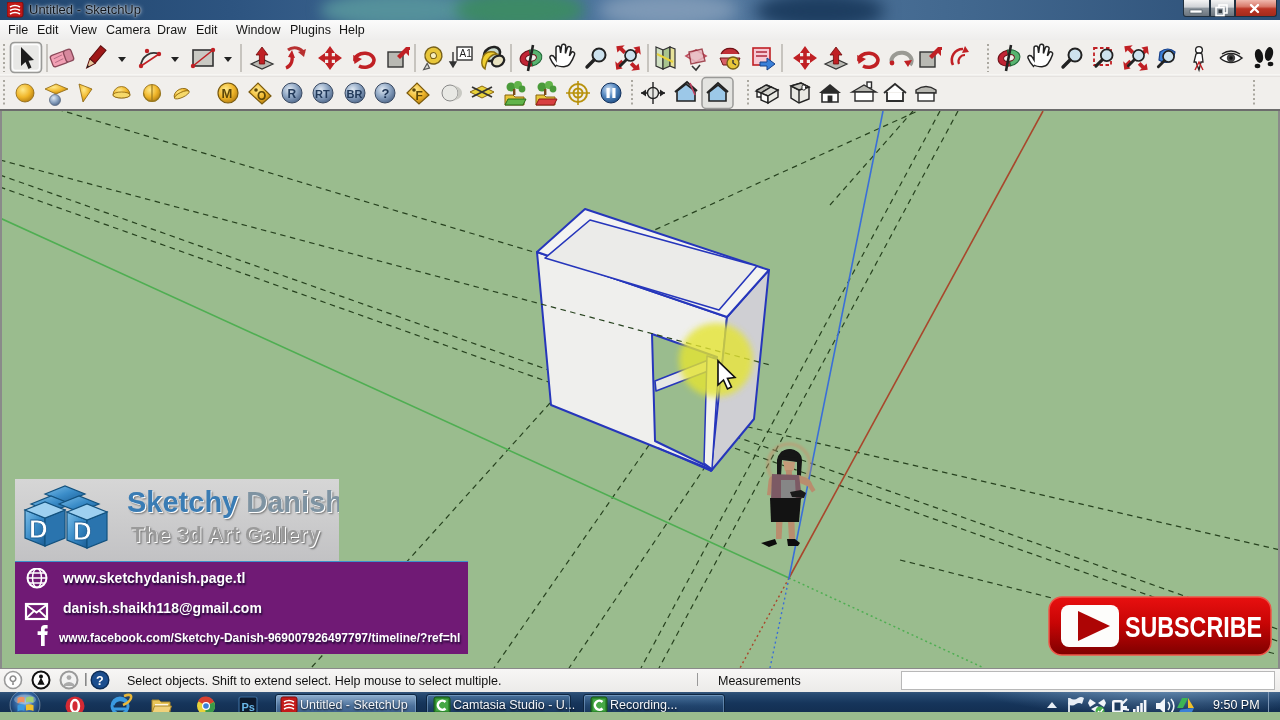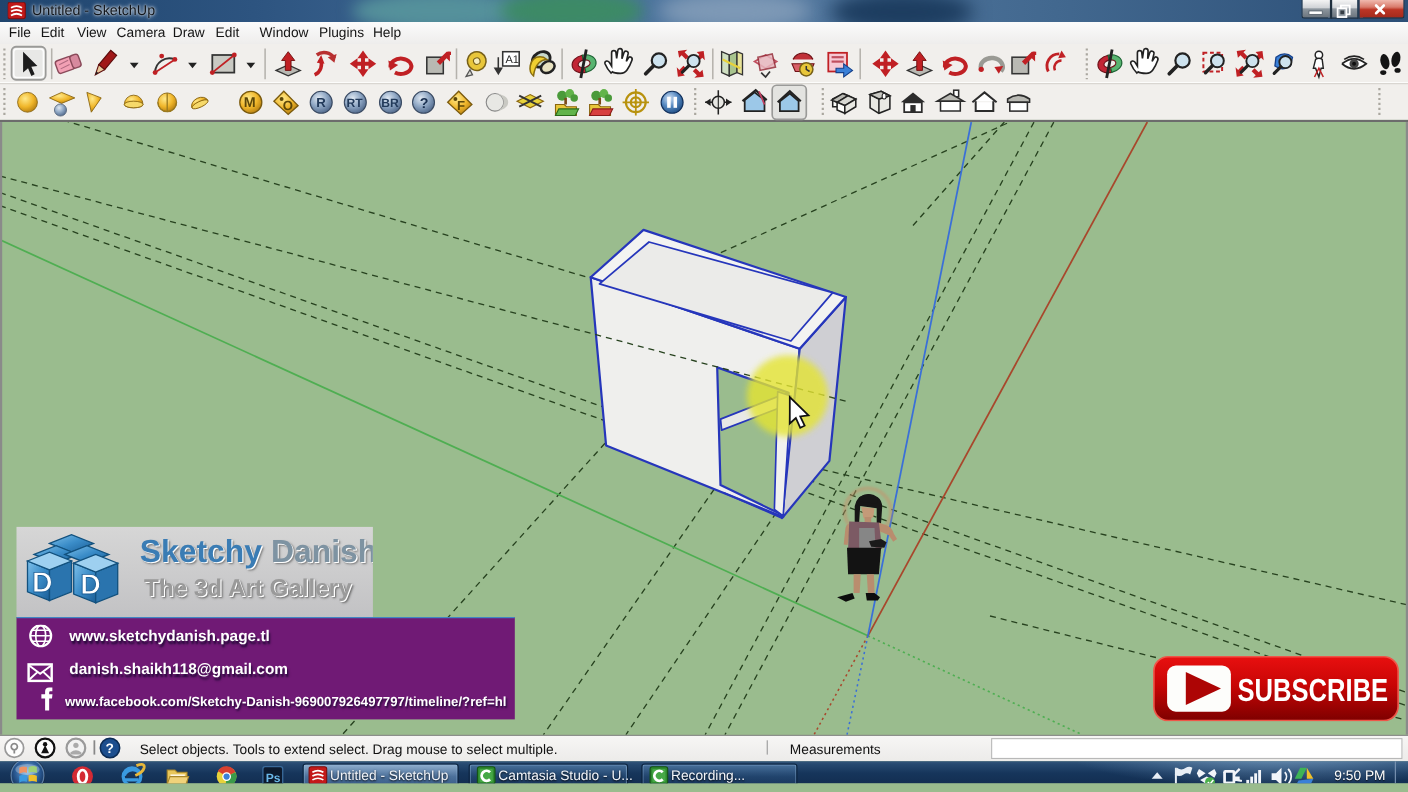--- a/index.html
+++ b/index.html
@@ -643,21 +643,21 @@
     <circle cx="38" cy="10" r="8.5" fill="#fdfdfd" stroke="#111" stroke-width="2"></circle>
     <circle cx="38" cy="6.6" r="2" fill="#111"></circle>
       <path d="M38 9 l2.5 5 h-5 z M38 9 v5" stroke="#111" stroke-width="1.4" fill="#111"></path>
     <circle cx="66" cy="10" r="8.5" fill="#f2f2f2" stroke="#9a9a9a" stroke-width="2"></circle>
     <circle cx="66" cy="7.6" r="2.4" fill="#aaa"></circle>
       <path d="M61 14 q5 -4 10 0 v2 h-10 z" fill="#aaa"></path>
     <rect x="82" y="3" width="1.6" height="13" fill="#888"></rect>
     <circle cx="97" cy="10" r="8.8" fill="#1c4e8e" stroke="#0c2c55" stroke-width="1.4"></circle>
     <text x="93" y="14.5" font-size="12.5" font-weight="bold" fill="#fff">?</text>
   </svg>
-  <div id="statustext">Select objects. Tools to extend select. Drag mouse to select multiple.</div>
+  <div id="statustext">Select objects. Shift to extend select. Help mouse to select multiple.</div>
   <div class="abs" style="left:697px;top:4px;width:1px;height:13px;background:#999"></div>
   <div id="measure-label">Measurements</div>
   <div id="measure-box"></div>
 </div>
 
 <div id="taskbar">
   <div class="sheen"></div>
   <svg class="abs" style="left:0;top:0" width="270" height="28" viewBox="0 0 270 28">
     <defs>
       <radialGradient id="orbg" cx="50%" cy="40%" r="60%">

